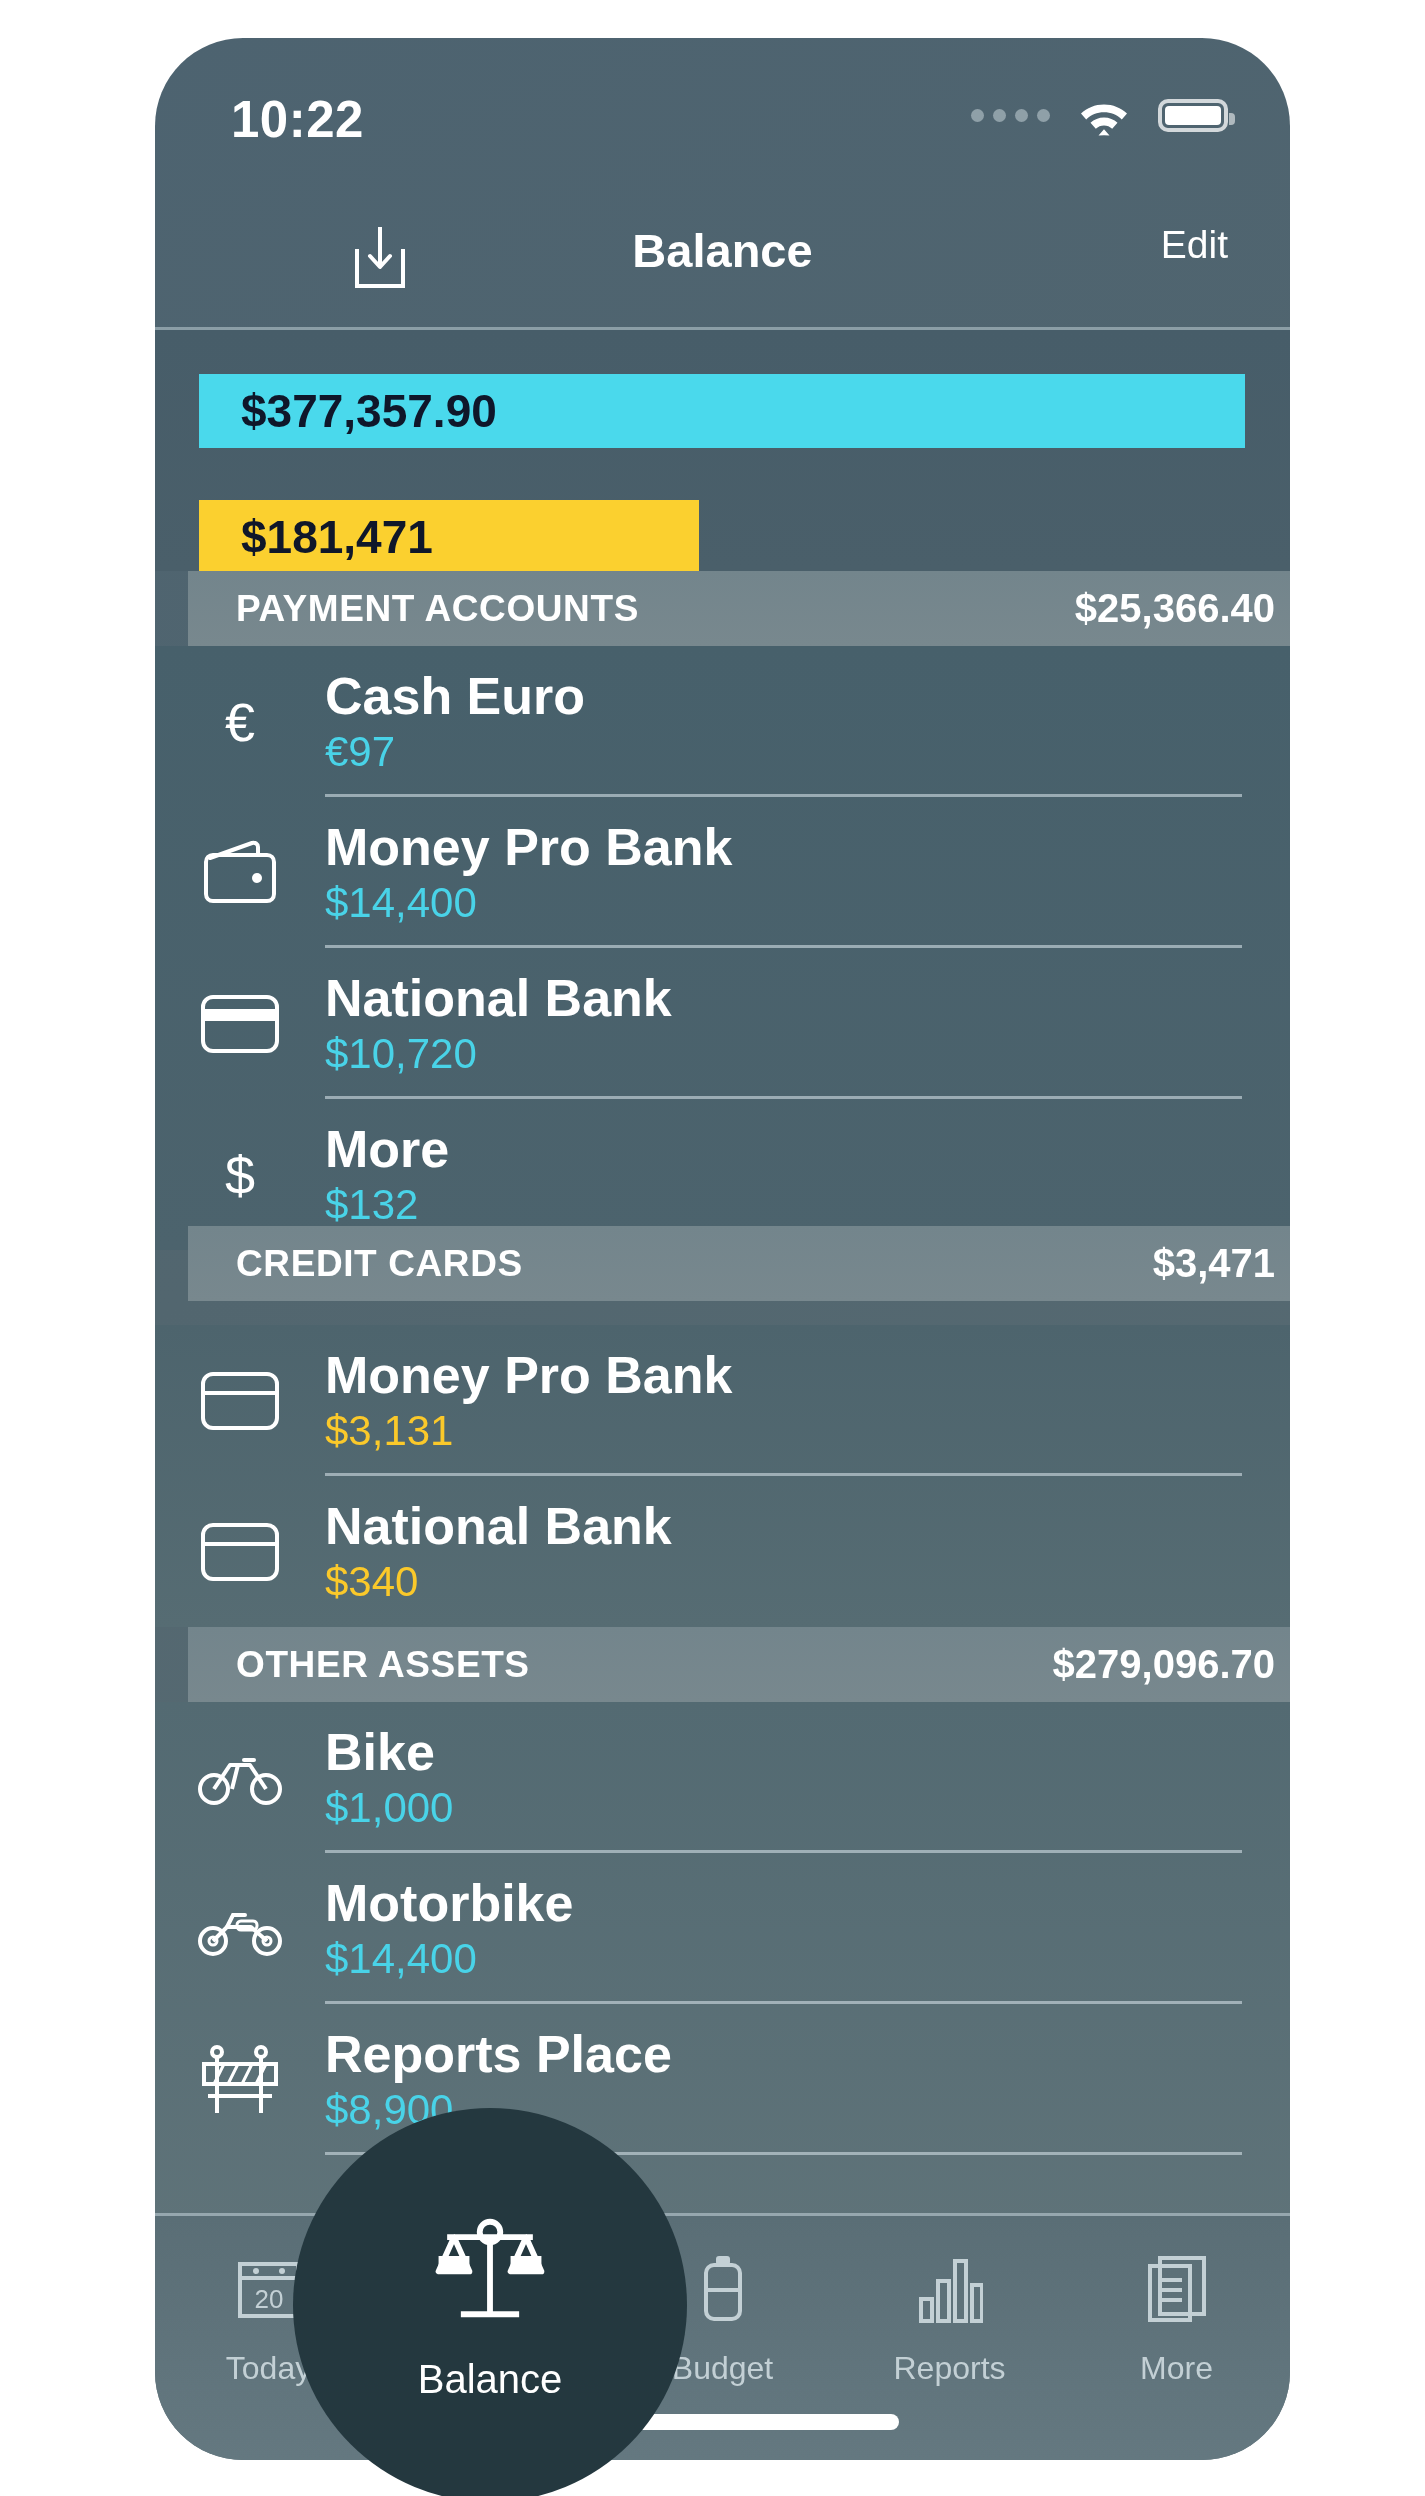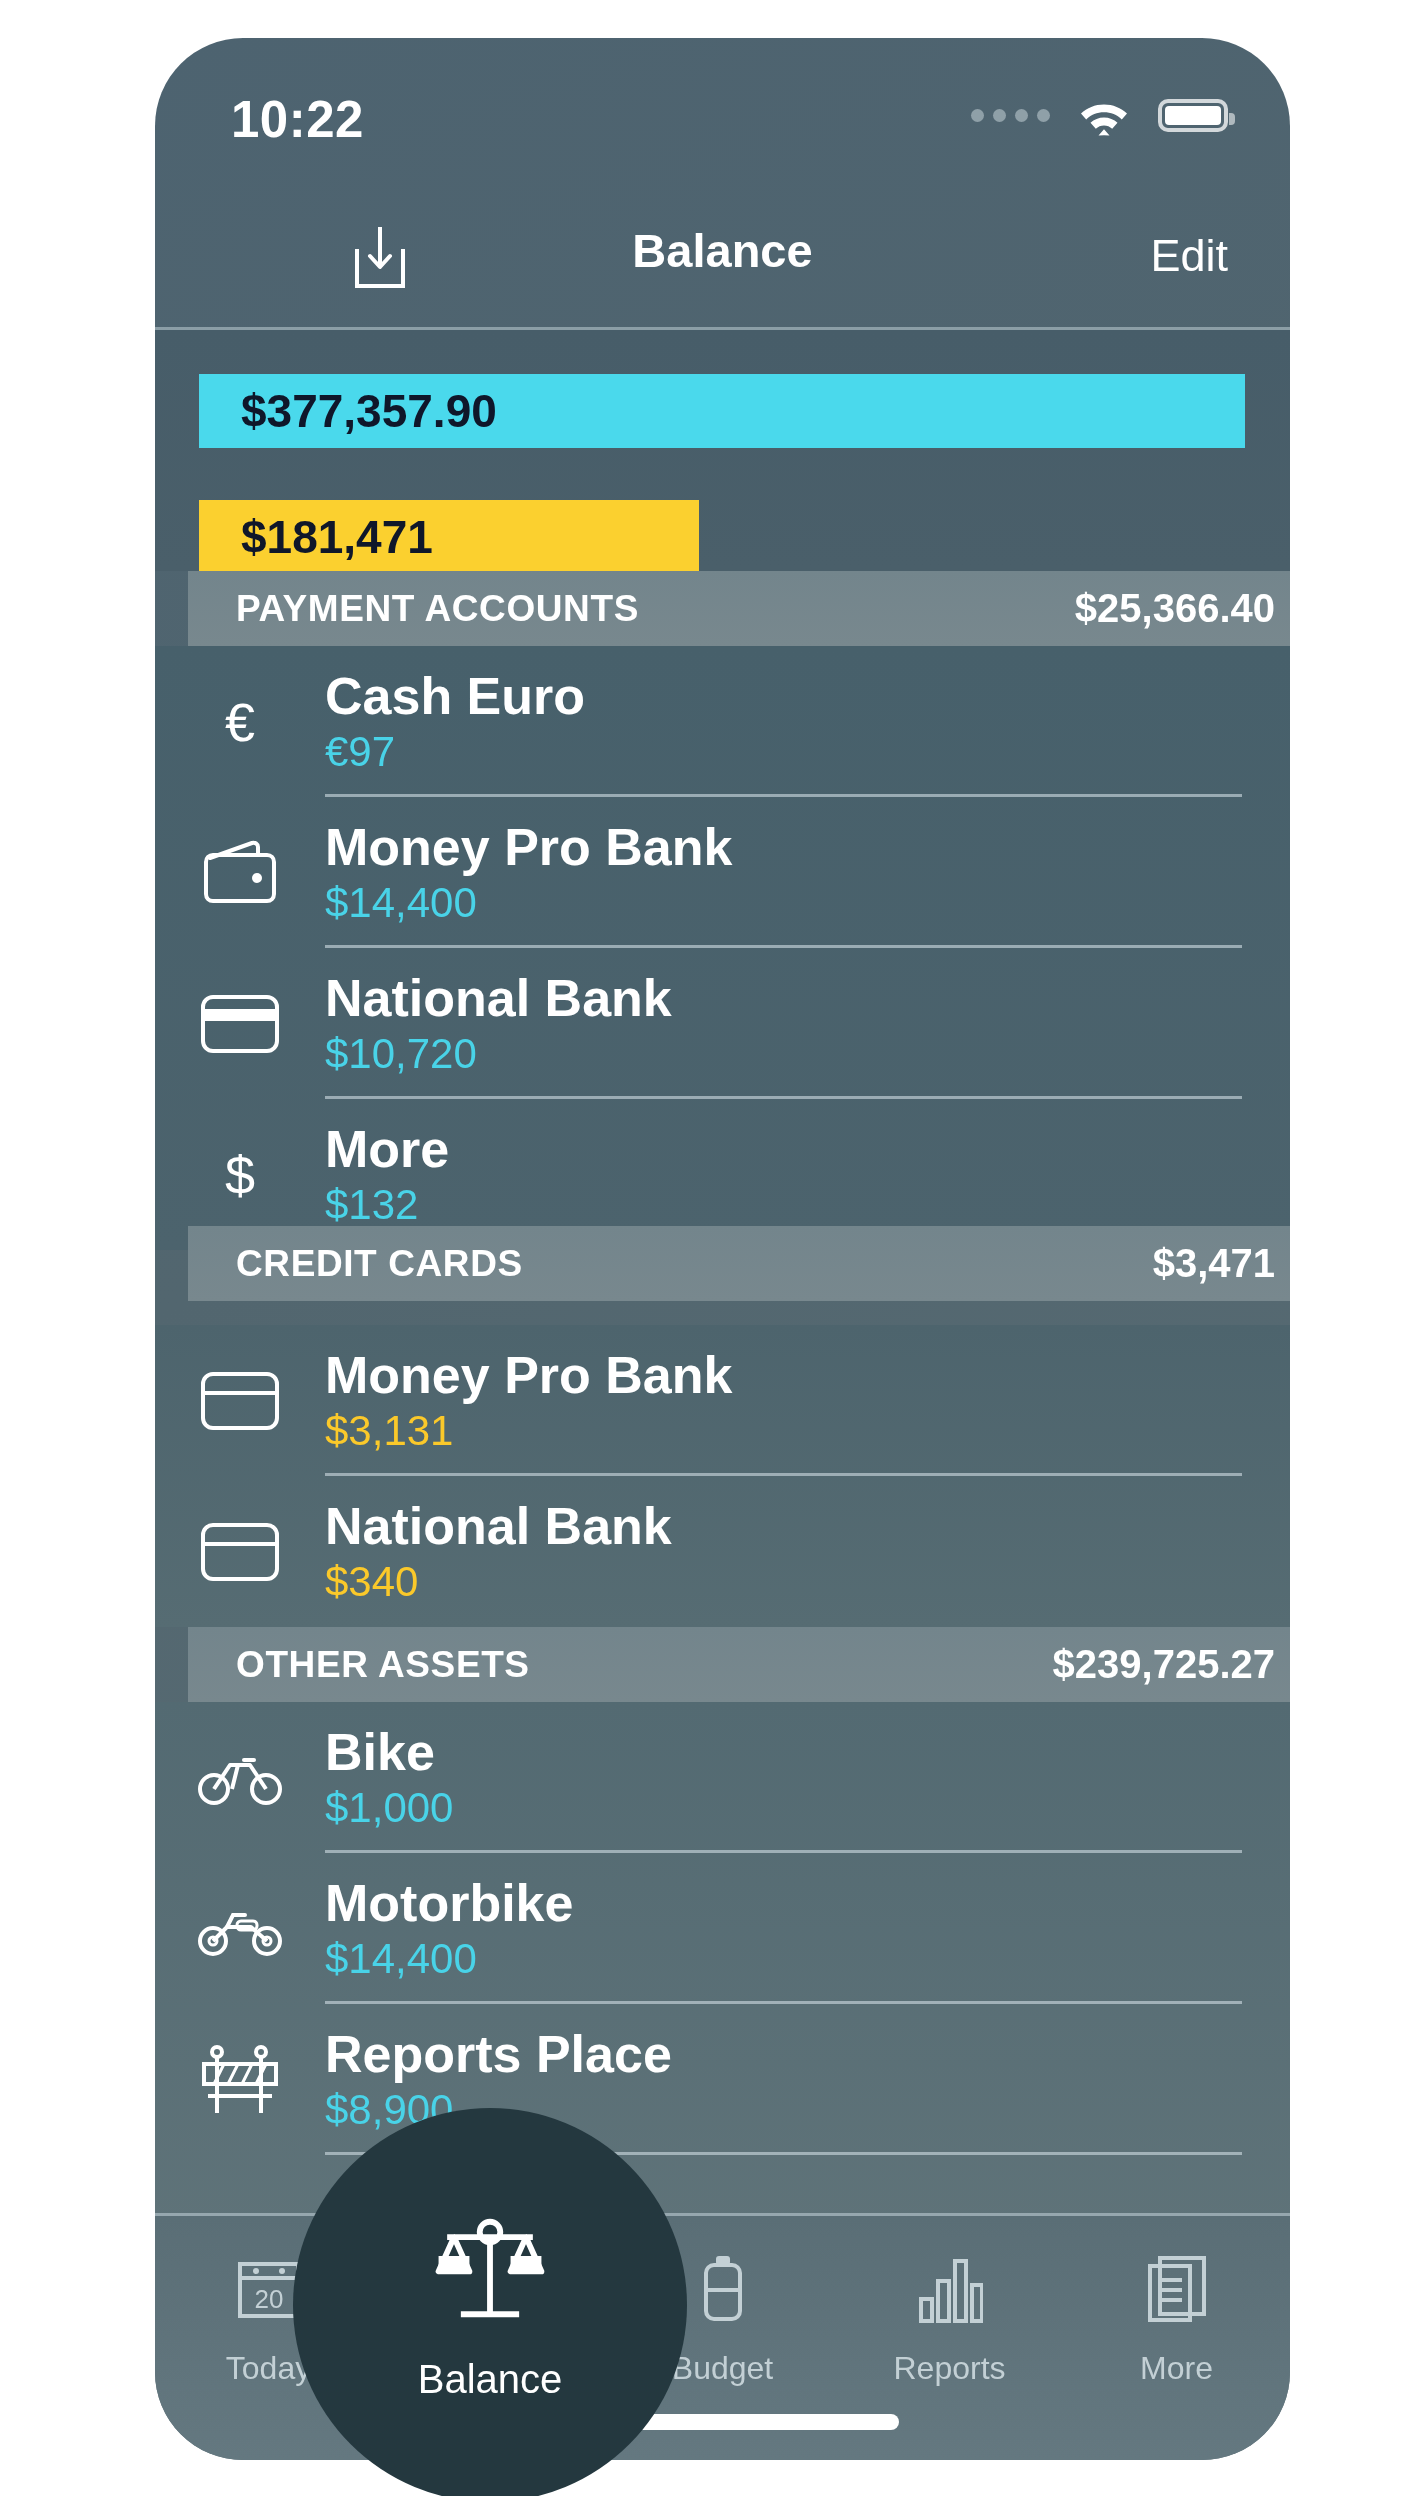--- a/index.html
+++ b/index.html
@@ -95,22 +95,22 @@
     left: 0; right: 0;
     top: 40px;
     text-align: center;
     font-size: 47px;
     font-weight: bold;
     color: #ffffff;
   }
   .nav-edit {
     position: absolute;
     right: 62px;
-    top: 47px;
-    font-size: 45px;
+    top: 40px;
+    font-size: 39px;
     color: #ffffff;
   }
   .nav-import {
     position: absolute;
     left: 196px;
     top: 40px;
     width: 58px;
     height: 68px;
   }
   .nav-sep {
@@ -413,21 +413,21 @@
         <div class="body">
           <div class="name">National Bank</div>
           <div class="amount yellow">$340</div>
         </div>
 
       </div>
     </div>
 
     <div class="sect-head" style="top:1589px;">
       <span class="title">OTHER ASSETS</span>
-      <span class="total">$239,725.27</span>
+      <span class="total">$279,096.70</span>
     </div>
     <div class="rows sect-body-2" style="top:1664px;height:543px;">
 
       <div class="row">
         <div class="icon">
           <svg width="86" height="56" viewBox="0 0 86 56">
             <circle cx="17" cy="39" r="14" stroke="#fff" stroke-width="4" fill="none"></circle>
             <circle cx="69" cy="39" r="14" stroke="#fff" stroke-width="4" fill="none"></circle>
             <path d="M17 39l16-24h20l16 24" stroke="#fff" stroke-width="4" fill="none" stroke-linejoin="round"></path>
             <path d="M33 15h16M41 15l-6 24" stroke="#fff" stroke-width="4" fill="none"></path>

